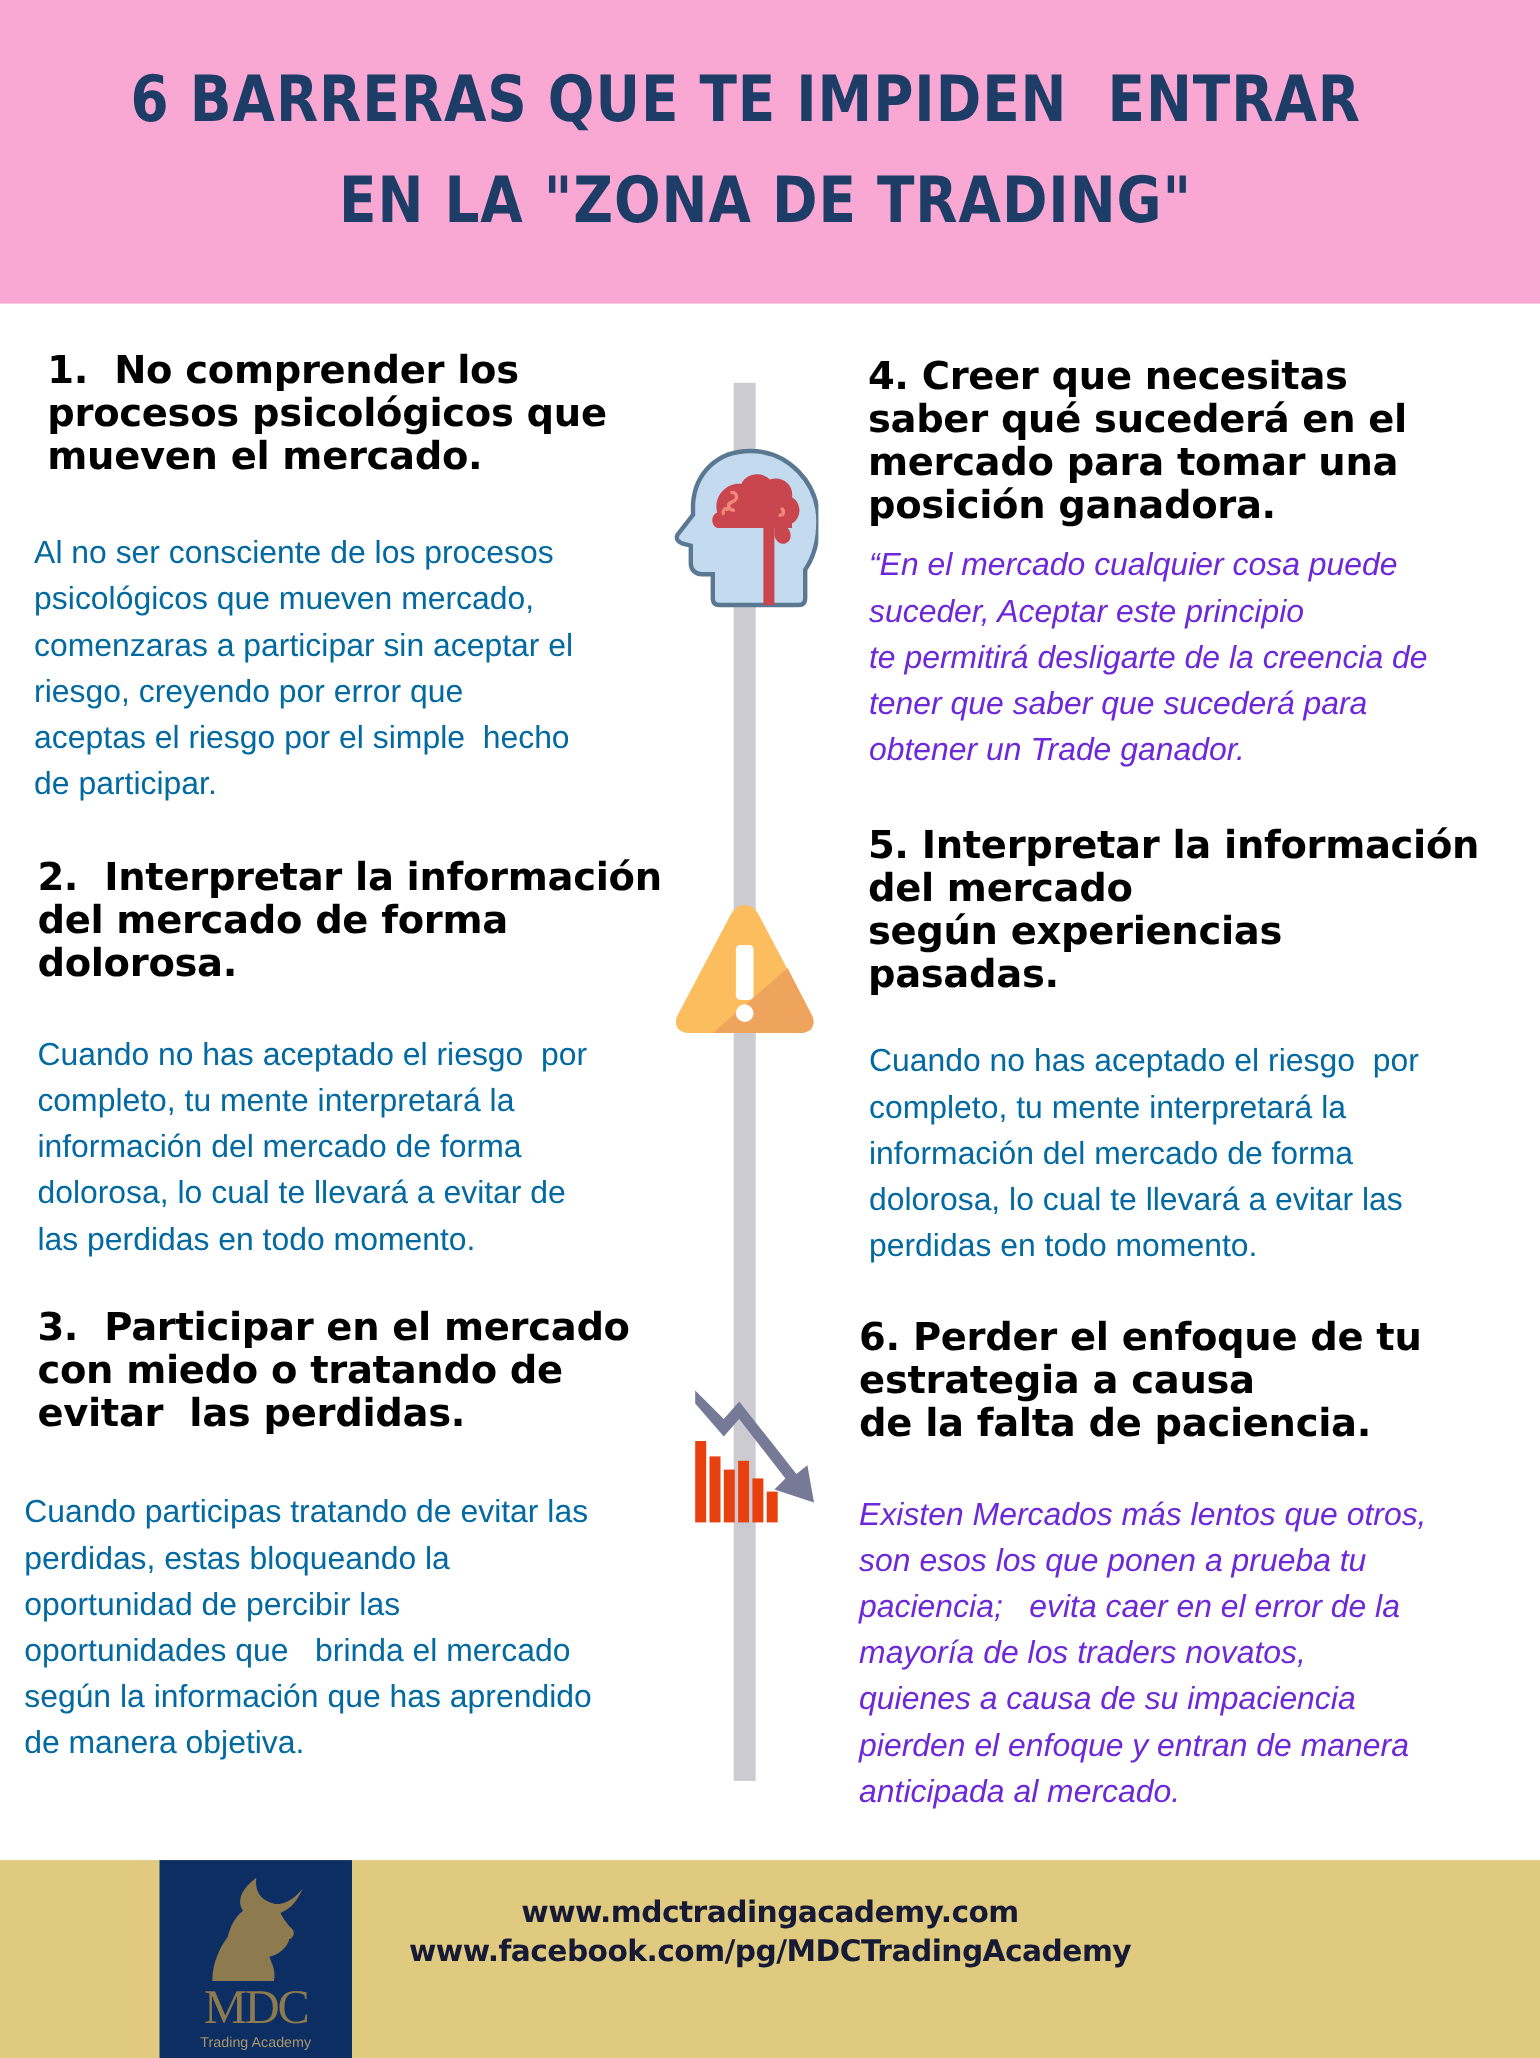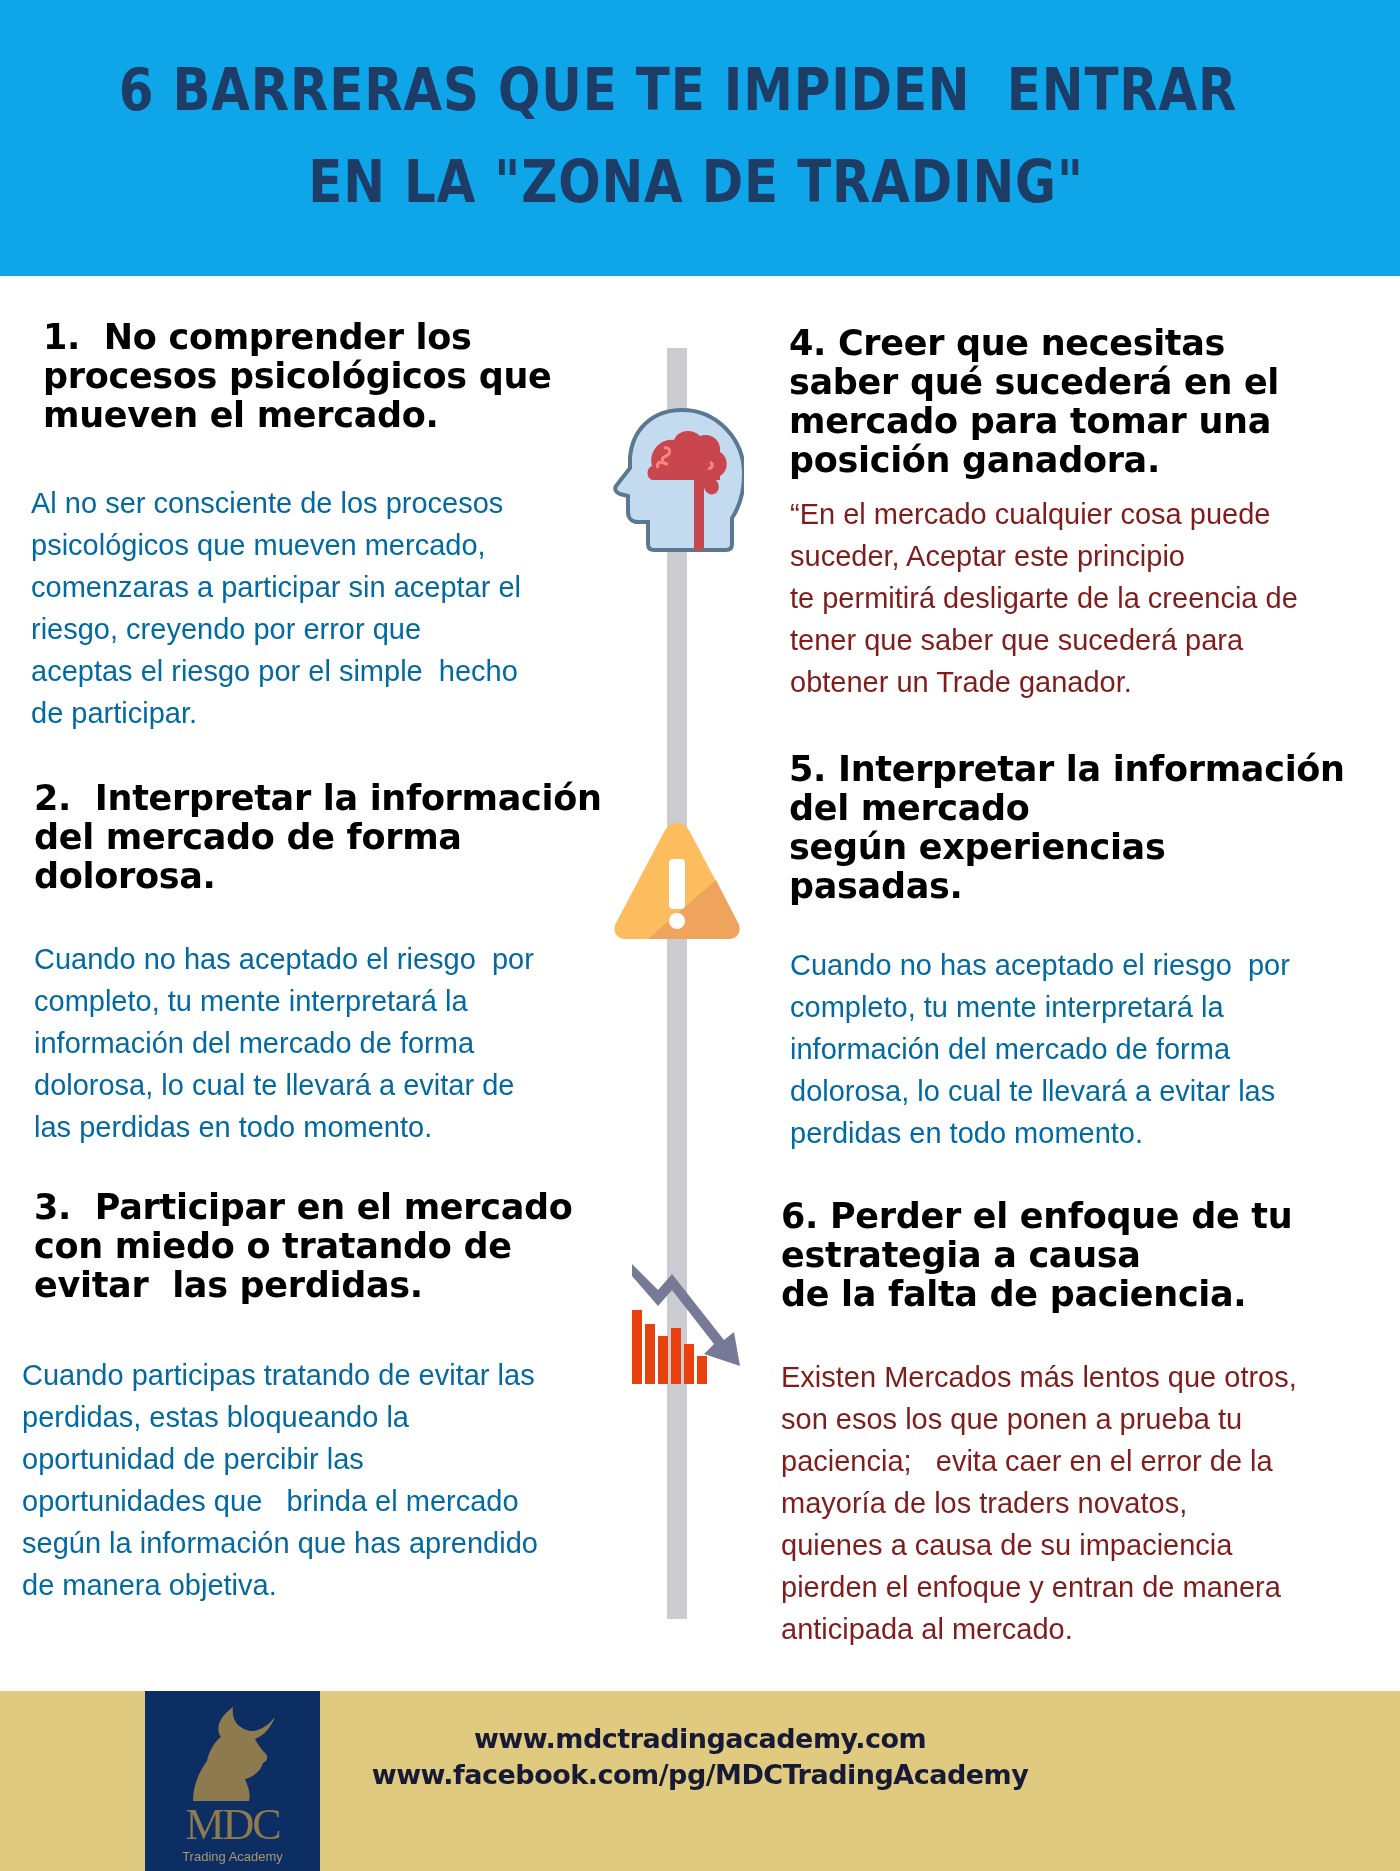--- a/index.html
+++ b/index.html
@@ -1,32 +1,32 @@
 <!DOCTYPE html>
 <html><head>
 <meta charset="utf-8">
 <style>
   html, body { margin:0; padding:0; }
   body { width:1400px; height:1871px; position:relative; background:#ffffff; overflow:hidden;
          font-family:"Liberation Sans", sans-serif; }
-  .banner { position:absolute; left:0; top:0; width:1400px; height:276px; background:#0ea5e9; }
+  .banner { position:absolute; left:0; top:0; width:1400px; height:276px; background:#f9a8d4; }
   .title-line { position:absolute; left:0; width:1400px; text-align:center; color:#1d3d67;
     font-family:"DejaVu Sans", sans-serif; font-weight:bold; font-size:58px; letter-spacing:1px;
     transform:scaleX(0.86); transform-origin:center; white-space:pre; }
   .title-l1 { top:56px; left:-22px; }
   .title-l2 { top:148px; left:-4px; }
 
   .timeline-bar { position:absolute; left:667px; top:348px; width:20px; height:1271px; background:#cccbd2; }
 
   .heading { position:absolute; margin:0; color:#000; font-family:"DejaVu Sans", sans-serif;
     font-weight:bold; font-size:35px; line-height:39px; white-space:pre; letter-spacing:-0.3px; }
   .body-text { position:absolute; margin:0; font-family:"Liberation Sans", sans-serif;
     font-size:29px; line-height:42px; white-space:pre; }
   .gray { color:#0369a1; }
-  .black { color:#7f1d1d; }
+  .black { color:#6d28d9;font-style:italic; }
 
   .icon { position:absolute; }
 
   .footer { position:absolute; left:0; top:1691px; width:1400px; height:180px; background:#dfca80; }
   .logo-box { position:absolute; left:145px; top:0; width:175px; height:180px; background:#0d2e63; }
   .logo-mdc { position:absolute; left:0; width:175px; top:108px; text-align:center; color:#8d7a4f;
     font-family:"Liberation Serif", serif; font-size:44px; letter-spacing:-2px; }
   .logo-sub { position:absolute; left:0; width:175px; top:158px; text-align:center; color:#a8976a;
     font-family:"Liberation Sans", sans-serif; font-size:13px; }
   .footer-links { position:absolute; left:310px; width:780px; top:30px; text-align:center; }

